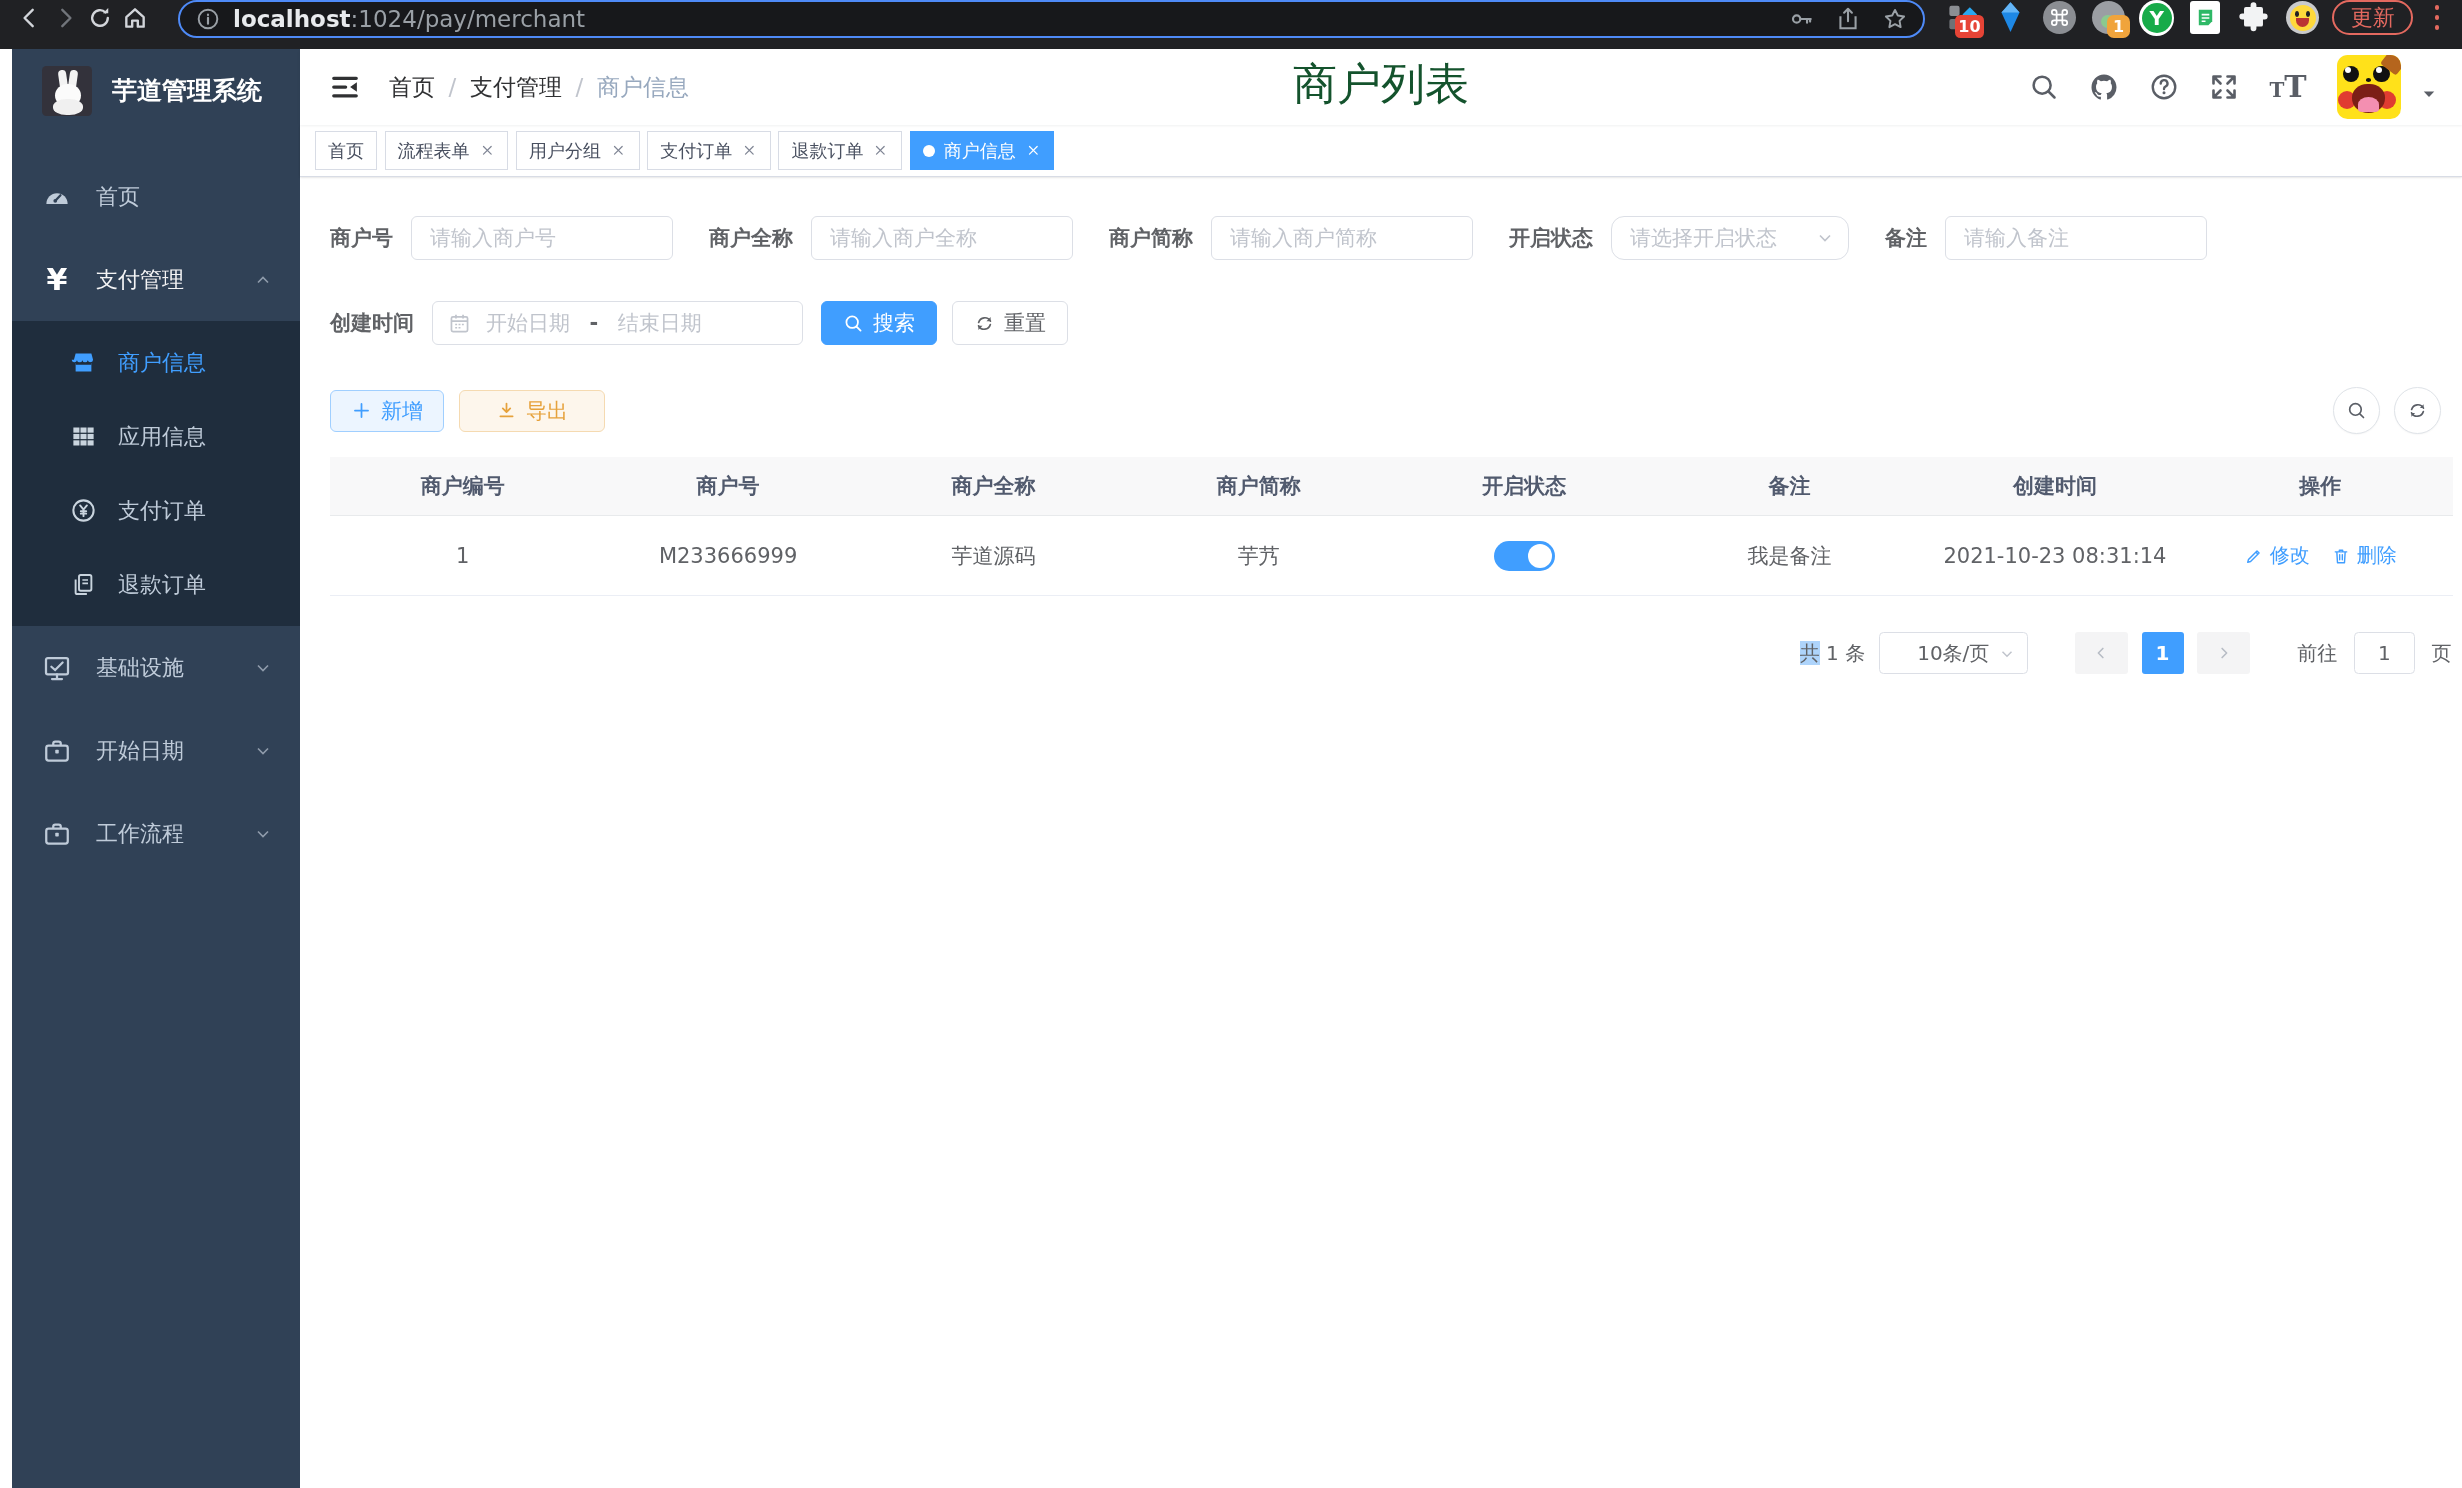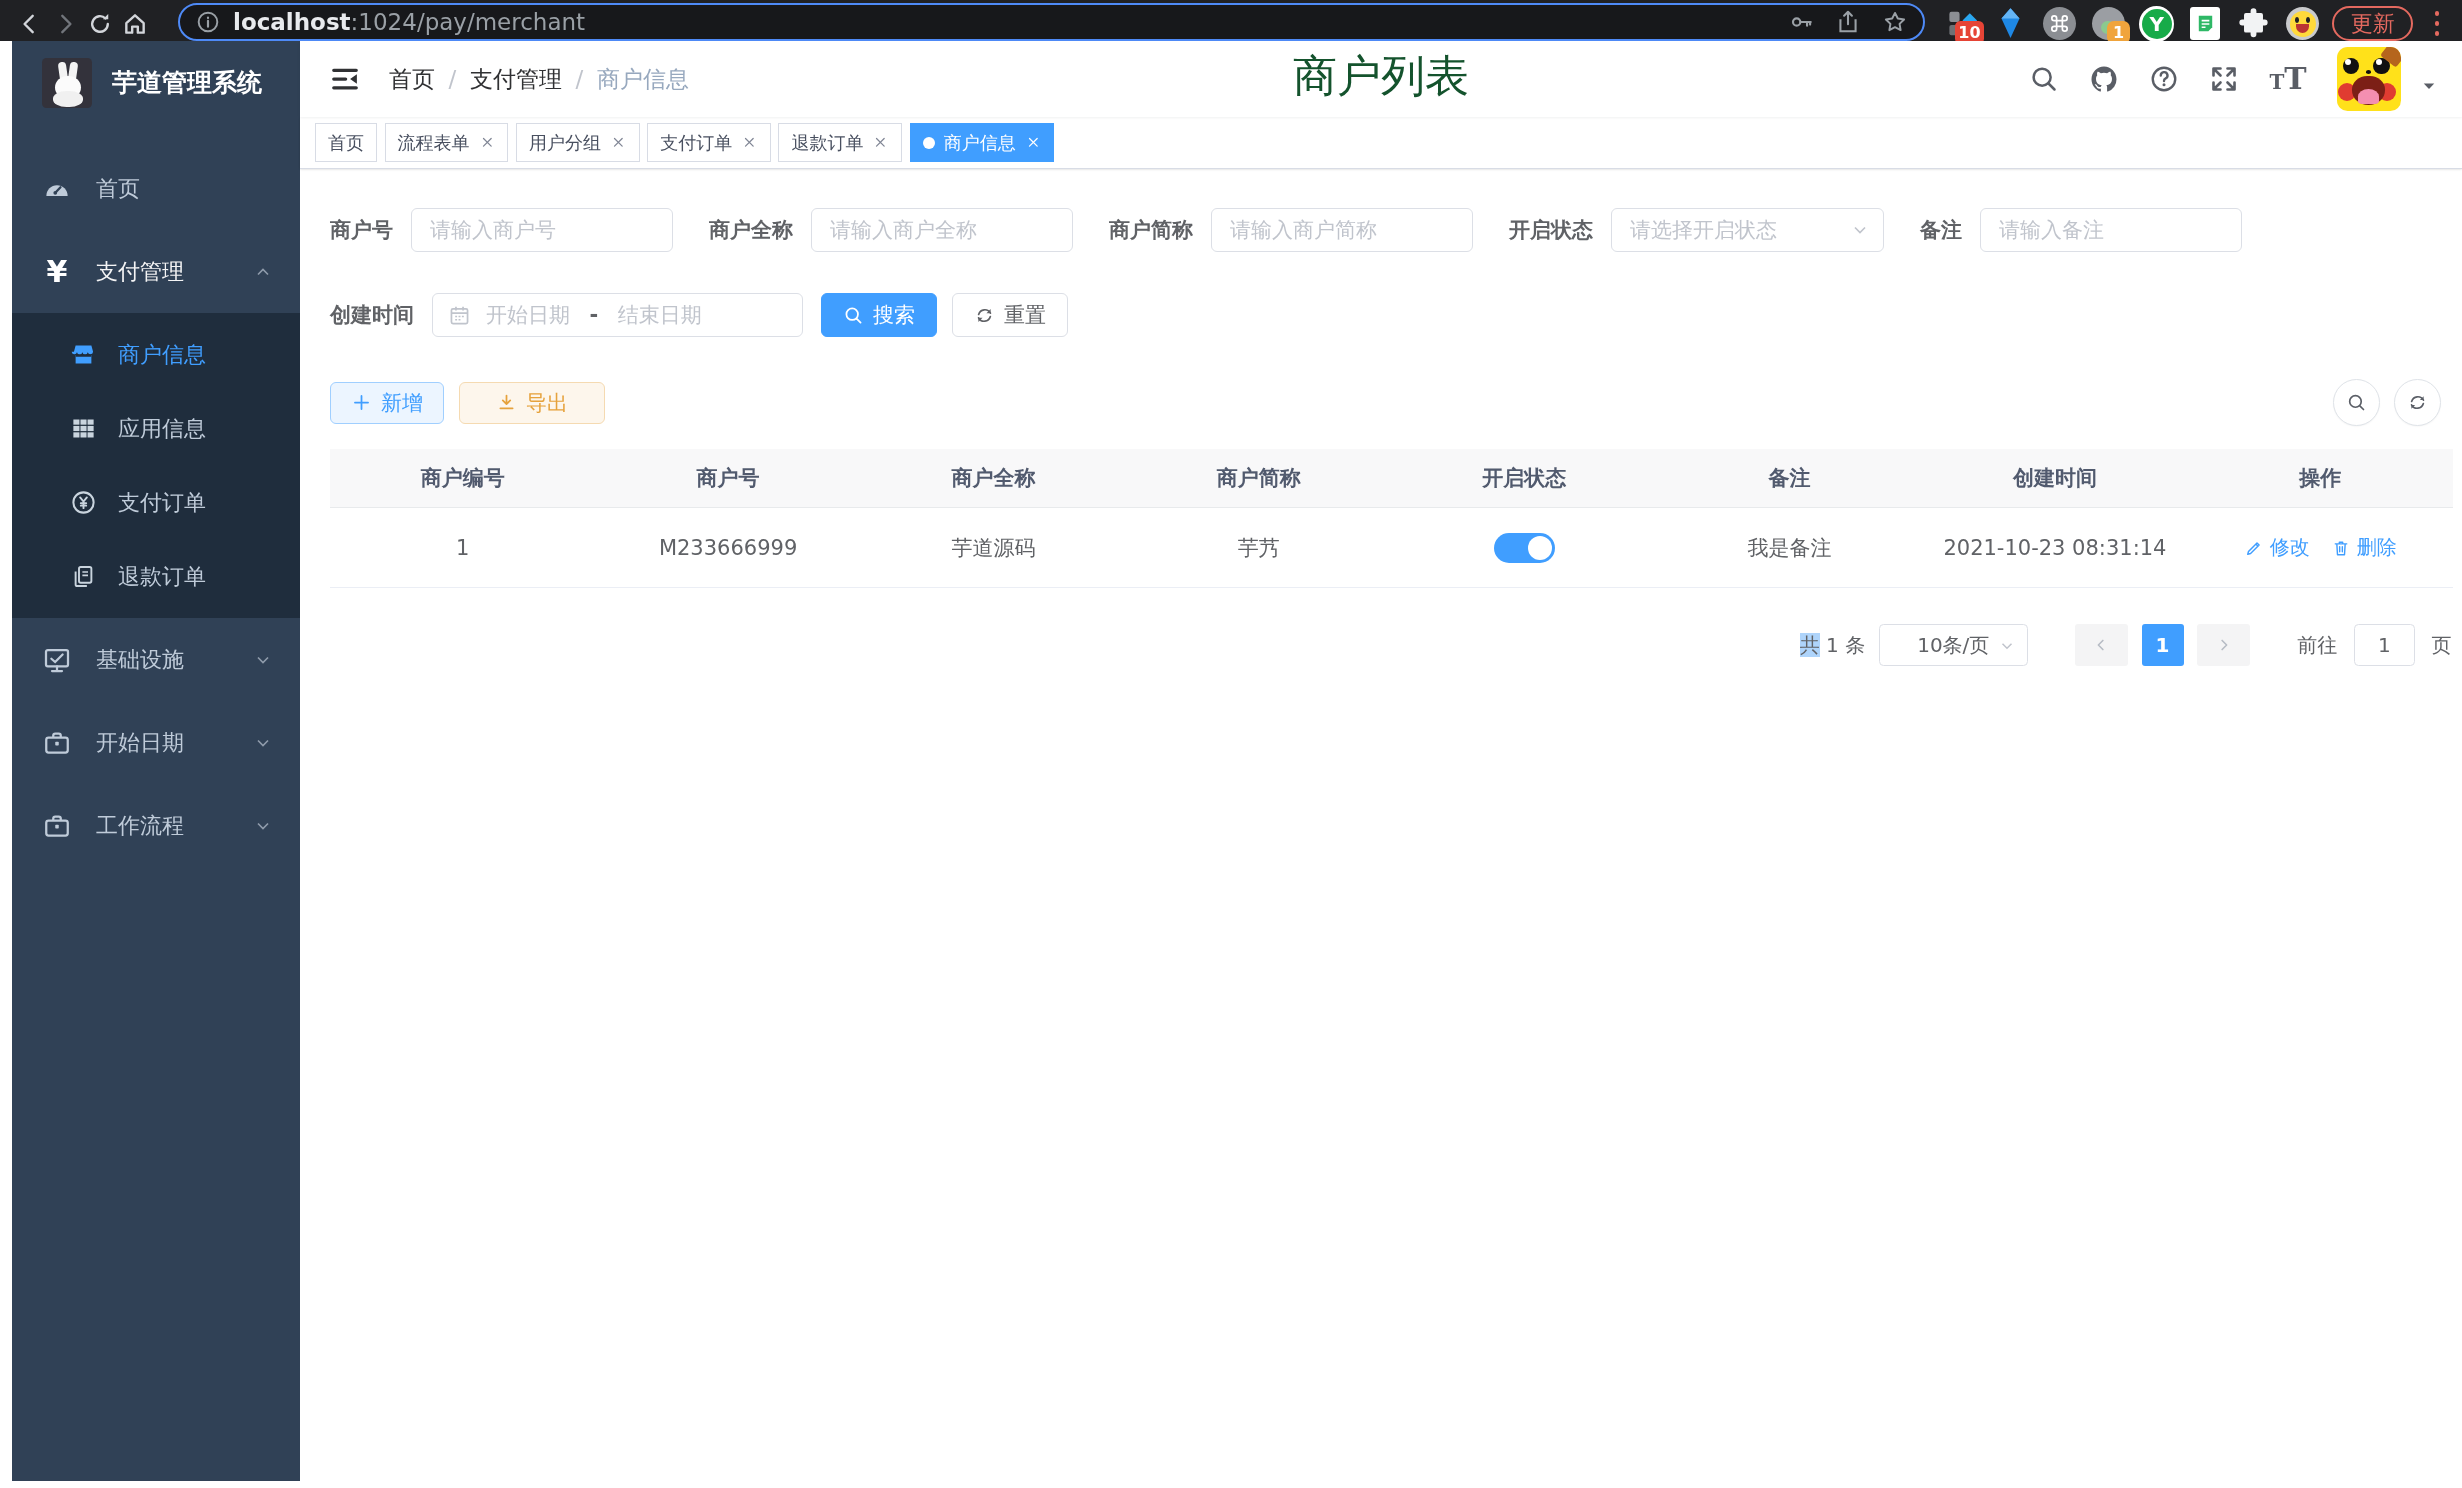--- a/index.html
+++ b/index.html
@@ -1,21 +1,21 @@
 <!DOCTYPE html>
 <html style="font-size:12px"><head>
 <meta charset="utf-8">
 <style>
   * { margin:0; padding:0; box-sizing:border-box; }
   html,body { background:#e8e8e8; }
   body { font-family:"DejaVu Sans","Liberation Sans",sans-serif; }
   .screen { position:relative; width:2462px; height:1489px; background:#fff; overflow:hidden; }
 
   
-  .chrome { height:41px; background:#202124; display:flex; align-items:flex-end; padding:0 12px; }
+  .chrome { height:49px; background:#202124; display:flex; align-items:flex-start; padding:0 12px; }
   .nav-ic { width:35px; height:35px; display:flex; align-items:center; justify-content:center; flex:0 0 auto; border-radius:50%; }
   .nav-ic svg { width:26px; height:26px; }
   .urlbar { flex:1; height:38px; margin:0 20px 0 26px; background:#17181b; border:2.3px solid #4e8af7; border-radius:20.5px; display:flex; align-items:center; padding:0 15px; gap:12px; min-width:0; }
   .url-info { width:26px; height:26px; flex:0 0 auto; }
   .url-text { flex:1; font-size:23px; color:#9aa0a6; white-space:nowrap; overflow:hidden; }
   .url-text b { color:#e8eaed; font-weight:700; }
   .url-right { display:flex; align-items:center; gap:21px; }
   .url-right svg { width:26px; height:26px; }
   .ext-row { display:flex; align-items:center; gap:13.6px; margin-right:12px; }
   .ext { position:relative; width:35px; height:35px; display:flex; align-items:center; justify-content:center; flex:0 0 auto; }
@@ -87,21 +87,21 @@
   .content { flex:1; background:#fff; padding:30px 21px 0 30px; position:relative; }
 
   .filter-row { display:flex; align-items:center; flex-wrap:nowrap; }
   .filter-row.r1 { margin-top:9px; }
   .filter-row.r2 { margin-top:41px; }
   .f-group { display:flex; align-items:center; margin-right:36px; }
   .f-label { font-size:21px; font-weight:700; color:#606266; margin-right:18px; white-space:nowrap; }
   .f-input { position:relative; display:flex; align-items:center; }
   .f-input input { width:262px; height:44px; border:0.8px solid #dcdfe6; border-radius:6px; padding:0 18px; font-size:21px; color:#606266; font-family:inherit; outline:none; background:#fff; }
   .f-input input::placeholder { color:#c0c4cc; }
-  .f-input.select input { width:273px; padding-right:45px; }
+  .f-input.select input { width:238px; padding-right:45px;border-radius:13px; }
   .sel-caret { position:absolute; right:13.6px; width:20px; height:20px; color:#c0c4cc; pointer-events:none; }
   .date-range { width:371px; height:44px; border:0.8px solid #dcdfe6; border-radius:6px; display:flex; align-items:center; padding:0 15px; gap:15px; background:#fff; }
   .date-range .cal { width:23px; height:23px; color:#c0c4cc; flex:0 0 auto; }
   .date-range .ph { font-size:21px; color:#c0c4cc; white-space:nowrap; }
   .date-range .sep { font-size:21px; color:#606266; font-weight:700; margin:0 4.5px; }
   .btn { height:44px; border-radius:6px; display:inline-flex; align-items:center; justify-content:center; gap:9px; font-size:21px; font-family:inherit; cursor:pointer; border:0.8px solid transparent; }
   .btn svg { width:21px; height:21px; }
   .btn-primary { background:#409eff; border-color:#409eff; color:#fff; padding:0 21px; }
   .btn-default { background:#fff; border-color:#dcdfe6; color:#606266; padding:0 21px; margin-left:15px; }
   .btn-plain-primary { background:#ecf5ff; border-color:#a0cfff; color:#409eff; padding:0 20px; height:42px; }

